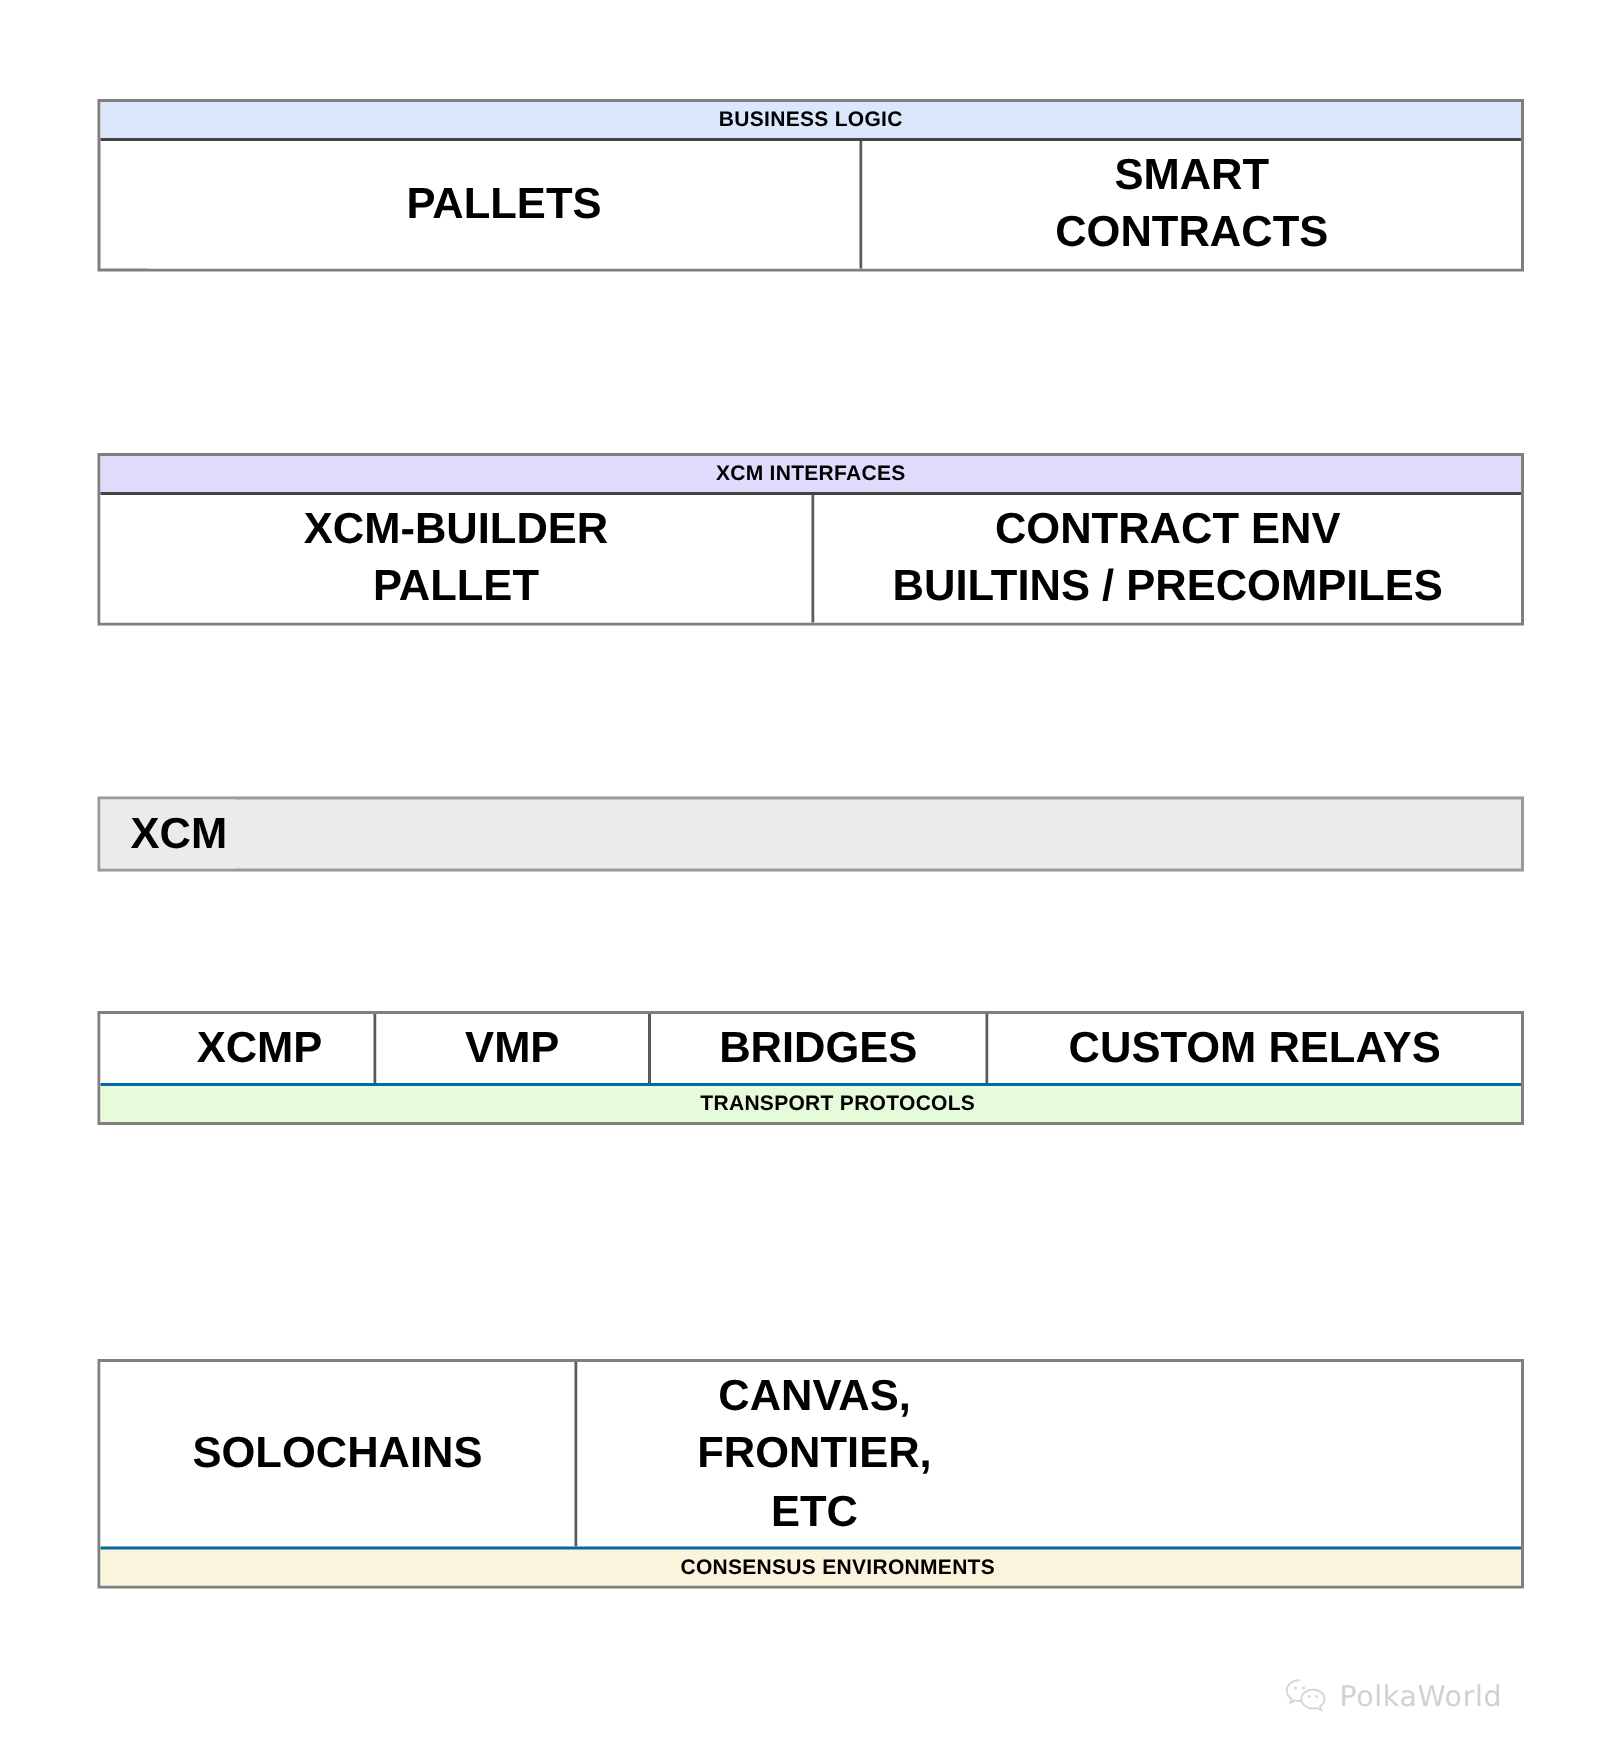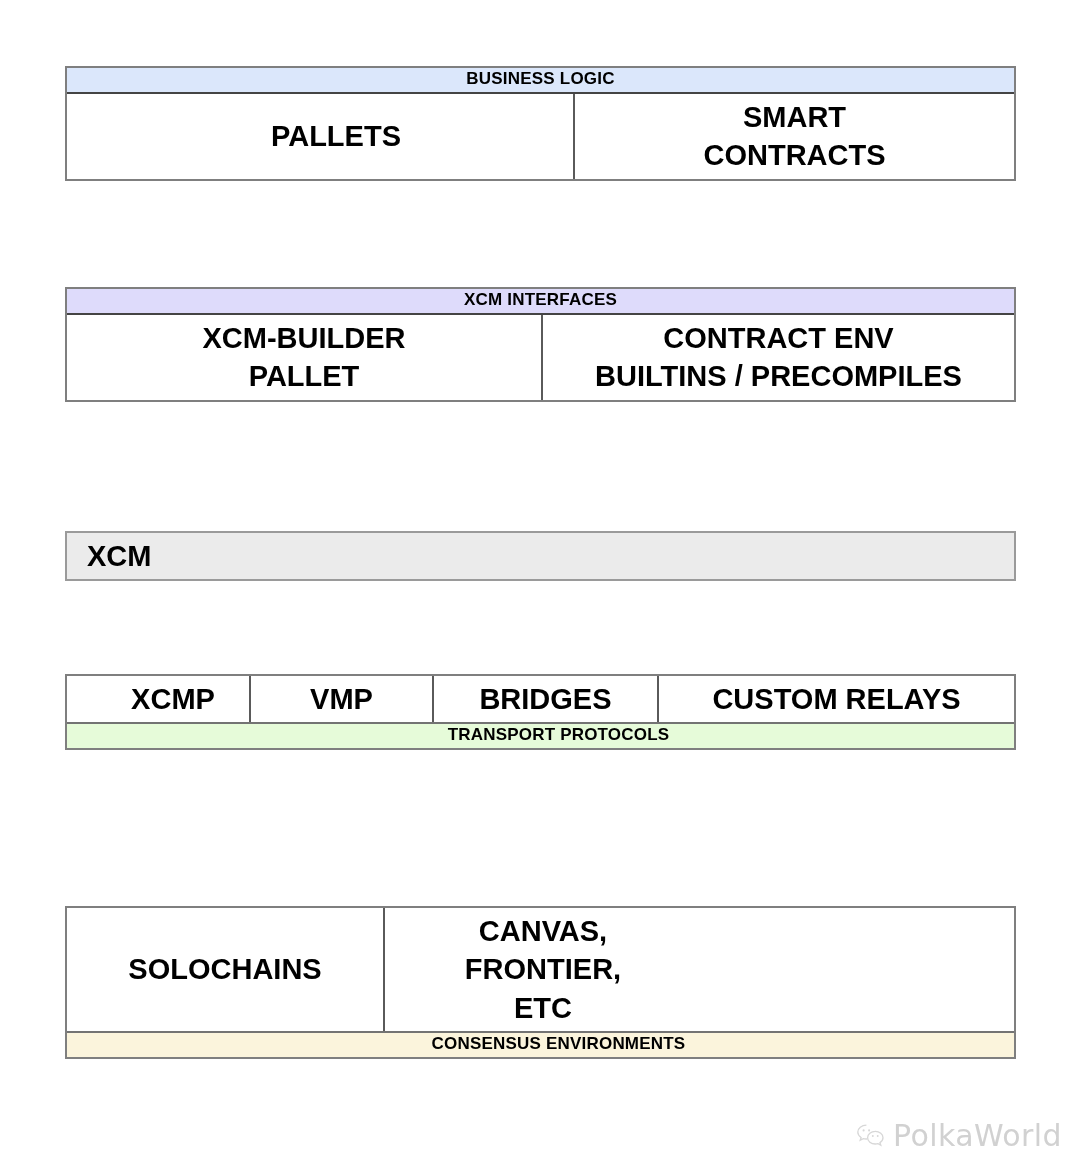--- a/index.html
+++ b/index.html
@@ -36,29 +36,29 @@
     display: flex;
     flex-direction: column;
   }
 
   
   .strip {
     box-sizing: border-box;
     height: 26px;
     line-height: 22px;
     text-align: center;
-    font-size: 17px;
+    font-size: 14px;
     font-weight: bold;
     letter-spacing: 0.2px;
     color: #000000;
     border-bottom: 2px solid #444444;
   }
   .strip.footer {
     border-bottom: none;
-    border-top: 2px solid #737373;
+    border-top: 2px solid #0369a1;
     padding-left: 36px;
   }
   .strip.blue   { background: #dbe7fb; }
   .strip.purple { background: #dedbfb; }
   .strip.green  { background: #e6fbd9; }
   .strip.cream  { background: #fbf4dc; }
 
   
   .cells {
     display: flex;
@@ -79,21 +79,21 @@
     padding: 4px 6px;
     white-space: pre-line;
   }
   .cell:last-child { border-right: none; }
 
   
   #sec-business  { top: 66px;  height: 212px; }
   #sec-business  .cells .cell:nth-child(1) { flex: 0 0 476px; margin-left: 32px; }
   #sec-business  .cells .cell:nth-child(2) { flex: 1 1 auto; }
 
-  #sec-xcmif     { top: 287px; height: 210px; }
+  #sec-xcmif     { top: 302px; height: 210px; }
   #sec-xcmif     .cells .cell:nth-child(1) { flex: 0 0 476px; }
   #sec-xcmif     .cells .cell:nth-child(2) { flex: 1 1 auto; }
 
   #sec-xcm       { top: 531px; height: 120px; }
   #sec-xcm .band { background: #ebebeb; border: 2px solid #9a9a9a; }
   #sec-xcm .cell { background: #ebebeb; border-right: none; padding-left: 20px; }
 
   #sec-transport { top: 674px; height: 208px; }
   #sec-transport .band { border: 2px solid #7f7f7f; }
   #sec-transport .cells .cell:nth-child(1) { flex: 0 0 184px; padding-left: 36px; }
@@ -110,21 +110,21 @@
   #watermark {
     position: absolute;
     left: 856px;
     top: 1118px;
     display: flex;
     align-items: center;
     gap: 7px;
     opacity: 0.95;
   }
   #watermark .wm-text {
-    font-size: 30px;
+    font-size: 19px;
     color: #cfcfcf;
     letter-spacing: 0.4px;
     font-family: "DejaVu Sans", sans-serif;
   }
   #watermark svg { display: block; }
 </style>
 </head>
 <body>
 
 <div id="diagram">

